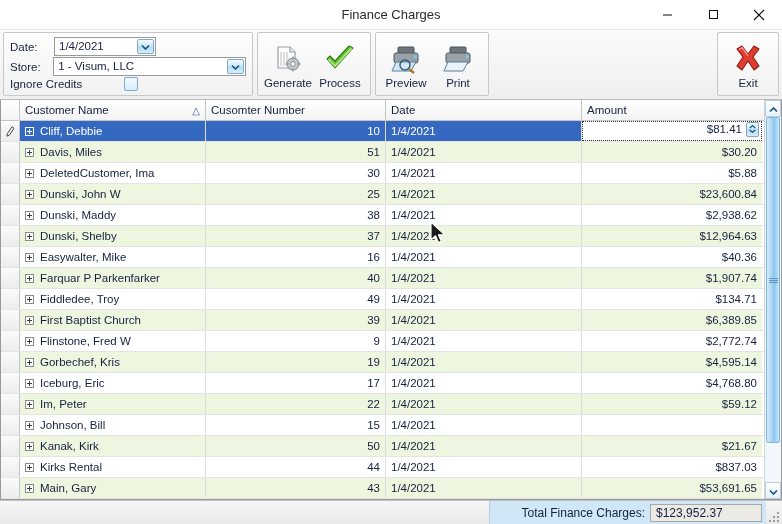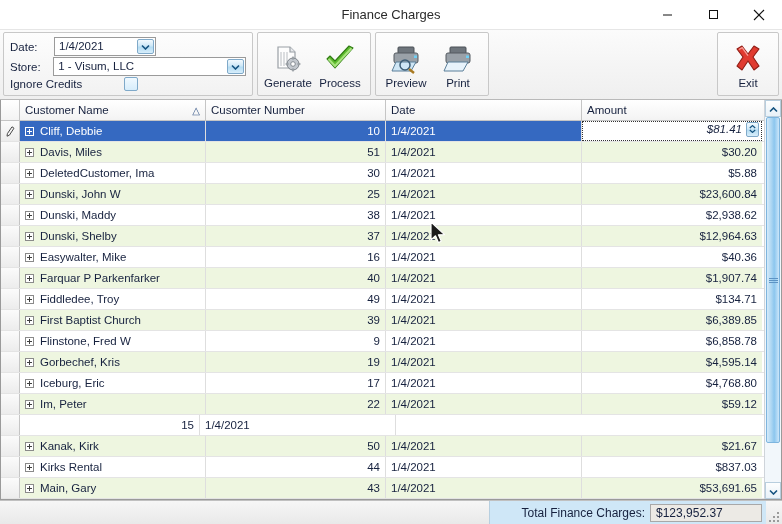--- a/index.html
+++ b/index.html
@@ -264,21 +264,20 @@
   
   .editcell {
     width: 180px;
     background: #ffffff !important;
     border: 1px dotted #333;
     display: flex;
     align-items: center;
     justify-content: flex-end;
     padding: 0 2px 4px 5px;
     color: #16213e !important;
-    font-style: italic;
   }
   .editcell .eval { flex: 1; text-align: right; padding-right: 4px; }
   .spin {
     width: 13px; height: 15px;
     border: 1px solid #7fa9c9;
     border-radius: 2px;
     background: linear-gradient(#f3fafe, #cfe8f7 45%, #b4dcf2 55%, #d8eefb);
     display: flex; flex-direction: column; align-items: center; justify-content: center;
     flex: 0 0 13px;
   }
@@ -635,21 +634,21 @@
               <div class="cell amt" style="border-right: none;">$6,389.85</div>
             </div>
             <div class="row">
               <div class="cell ind"></div>
               <div class="cell name">
                 <span class="expander"></span>
                 <span>Flinstone, Fred W</span>
               </div>
               <div class="cell num">9</div>
               <div class="cell date">1/4/2021</div>
-              <div class="cell amt" style="border-right: none;">$6,858.78</div>
+              <div class="cell amt" style="border-right: none;">$2,772.74</div>
             </div>
             <div class="row alt">
               <div class="cell ind"></div>
               <div class="cell name">
                 <span class="expander"></span>
                 <span>Gorbechef, Kris</span>
               </div>
               <div class="cell num">19</div>
               <div class="cell date">1/4/2021</div>
               <div class="cell amt" style="border-right: none;">$4,595.14</div>
@@ -669,20 +668,24 @@
               <div class="cell name">
                 <span class="expander"></span>
                 <span>Im, Peter</span>
               </div>
               <div class="cell num">22</div>
               <div class="cell date">1/4/2021</div>
               <div class="cell amt" style="border-right: none;">$59.12</div>
             </div>
             <div class="row">
               <div class="cell ind"></div>
+              <div class="cell name">
+                <span class="expander"></span>
+                <span>Johnson, Bill</span>
+              </div>
               <div class="cell num">15</div>
               <div class="cell date">1/4/2021</div>
             </div>
             <div class="row alt">
               <div class="cell ind"></div>
               <div class="cell name">
                 <span class="expander"></span>
                 <span>Kanak, Kirk</span>
               </div>
               <div class="cell num">50</div>

